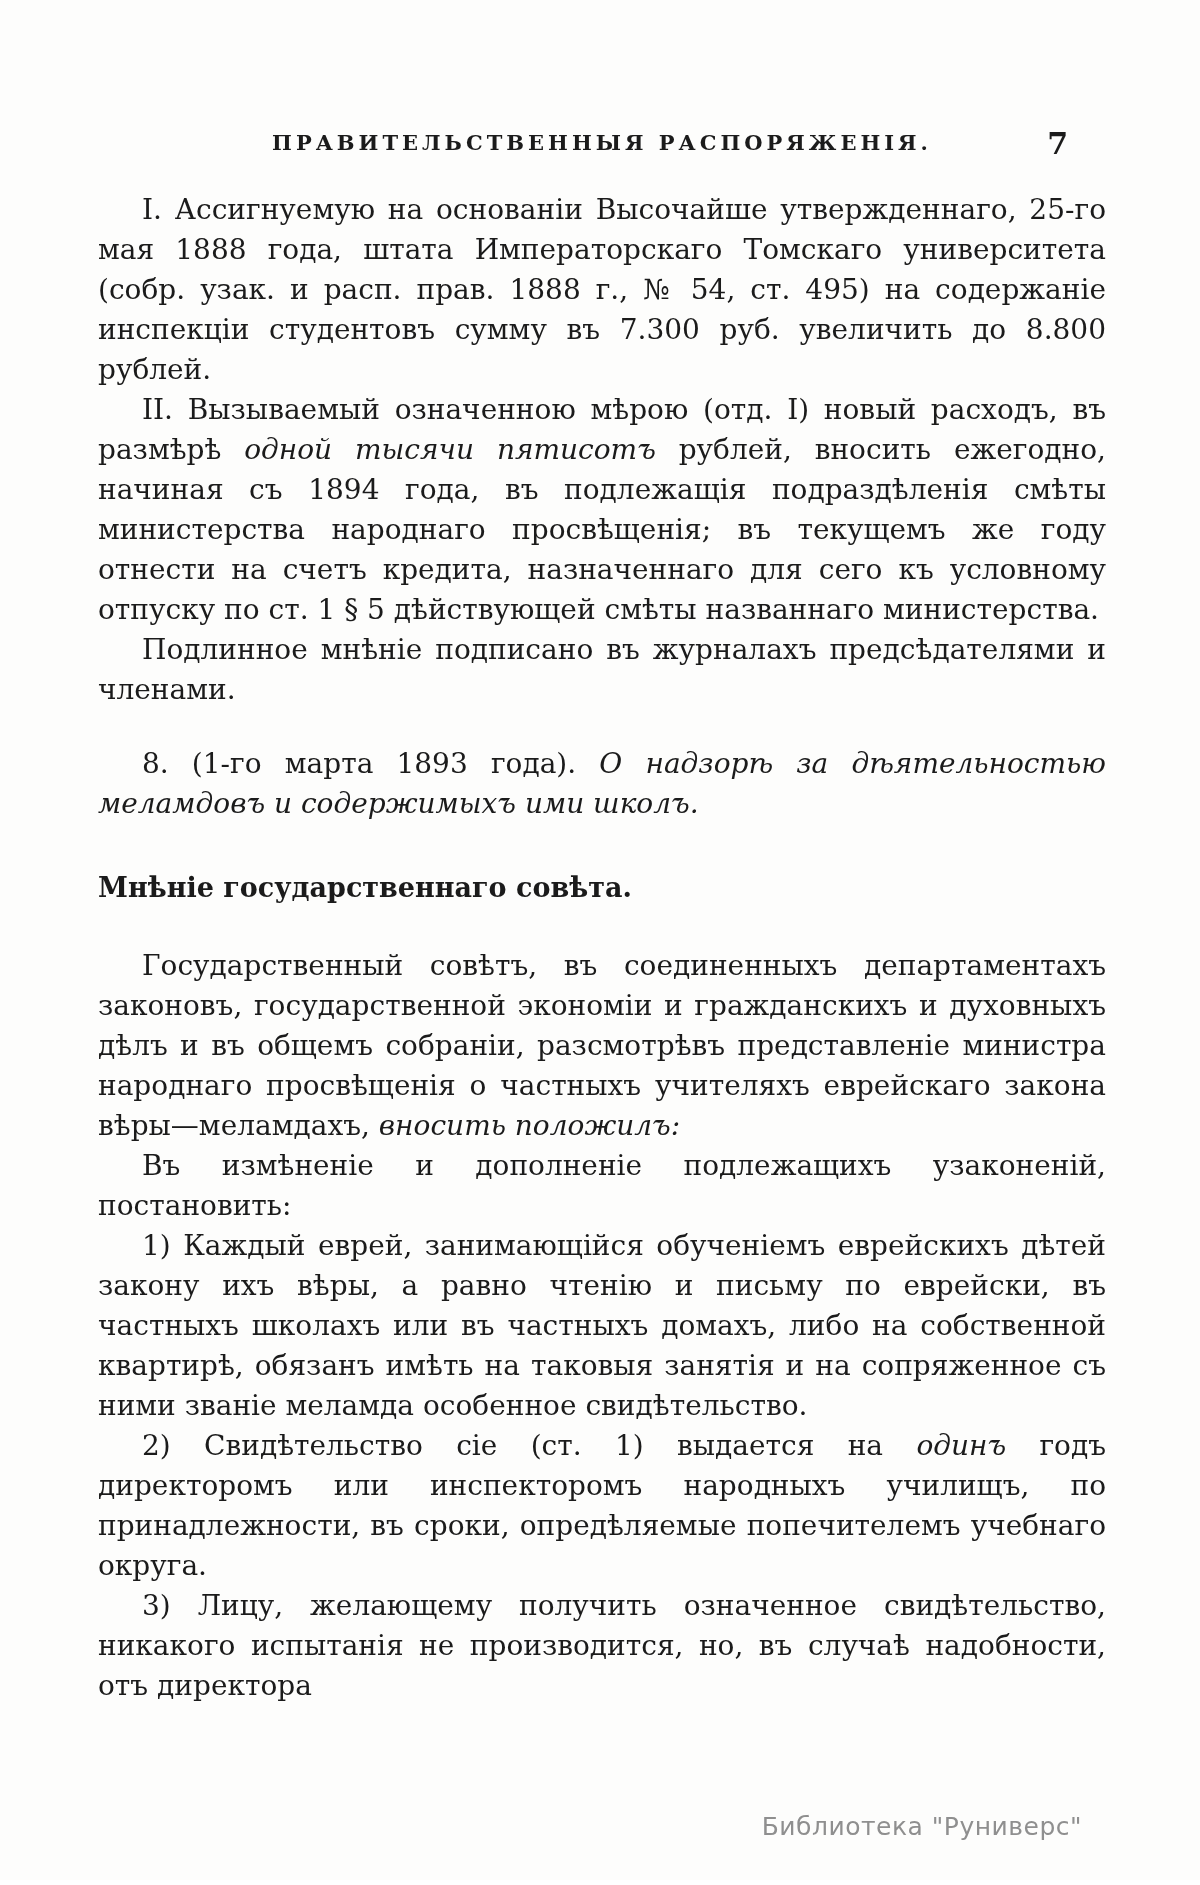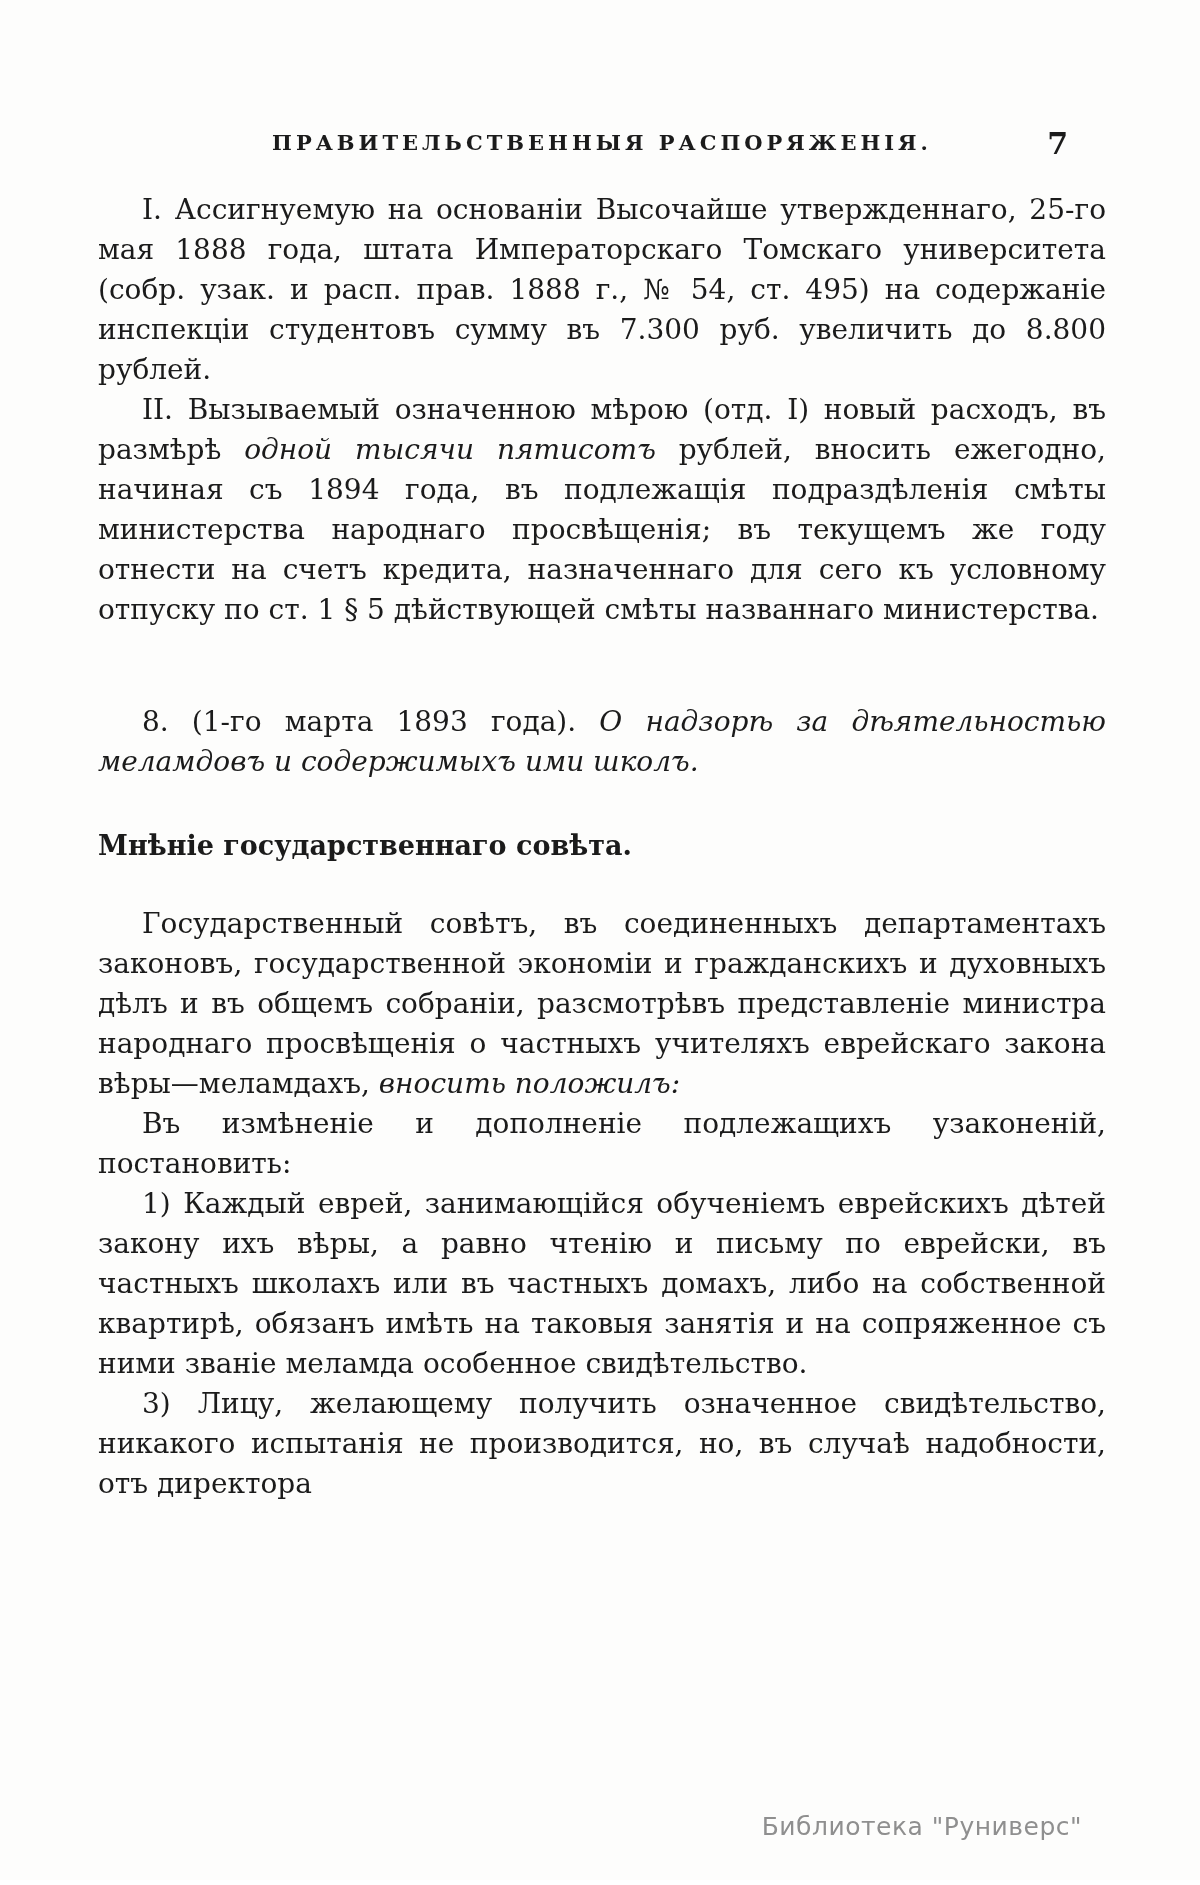--- a/index.html
+++ b/index.html
@@ -45,21 +45,21 @@
     font-size: 28px;
     line-height: 40px;
     text-align: justify;
   }
   .para {
     margin: 0;
     text-indent: 44px;
   }
   .para i { font-style: italic; }
 
-  .gap-large { margin-top: 72px; }
+  .gap-large { margin-top: 34px; }
   .gap-small { margin-top: 16px; }
 
   .para.heading {
     text-indent: 0;
     font-weight: bold;
     font-size: 27px;
     margin-top: 44px;
     margin-bottom: 38px;
   }
 
@@ -80,23 +80,25 @@
 
   <div class="page-header">
     <div class="running-title">ПРАВИТЕЛЬСТВЕННЫЯ РАСПОРЯЖЕНІЯ.</div>
     <div class="page-number">7</div>
   </div>
 
   <div class="text-body">
 
   <p class="para body"><span>I. Ассигнуемую на основаніи Высочайше утвержденнаго, 25-го мая 1888 года, штата Императорскаго Томскаго университета (собр. узак. и расп. прав. 1888 г., № 54, ст. 495) на содержаніе инспекціи студентовъ сумму въ 7.300 руб. увеличить до 8.800 рублей.</span></p>
       <p class="para body"><span>II. Вызываемый означенною мѣрою (отд. I) новый расходъ, въ размѣрѣ </span><i>одной тысячи пятисотъ</i><span> рублей, вносить ежегодно, начиная съ 1894 года, въ подлежащія подраздѣленія смѣты министерства народнаго просвѣщенія; въ текущемъ же году отнести на счетъ кредита, назначеннаго для сего къ условному отпуску по ст. 1 § 5 дѣйствующей смѣты названнаго министерства.</span></p>
+      <p class="para body"><span>Подлинное мнѣніе подписано въ журналахъ предсѣдателями и членами.</span></p>
       <p class="para body gap-large"><span>8. (1-го марта 1893 года). </span><i>О надзорѣ за дѣятельностью меламдовъ и содержимыхъ ими школъ.</i></p>
       <p class="para heading"><span>Мнѣніе государственнаго совѣта.</span></p>
       <p class="para body"><span>Государственный совѣтъ, въ соединенныхъ департаментахъ законовъ, государственной экономіи и гражданскихъ и духовныхъ дѣлъ и въ общемъ собраніи, разсмотрѣвъ представленіе министра народнаго просвѣщенія о частныхъ учителяхъ еврейскаго закона вѣры—меламдахъ, </span><i>вносить положилъ:</i></p>
       <p class="para body"><span>Въ измѣненіе и дополненіе подлежащихъ узаконеній, постановить:</span></p>
       <p class="para body"><span>1) Каждый еврей, занимающійся обученіемъ еврейскихъ дѣтей закону ихъ вѣры, а равно чтенію и письму по еврейски, въ частныхъ школахъ или въ частныхъ домахъ, либо на собственной квартирѣ, обязанъ имѣть на таковыя занятія и на сопряженное съ ними званіе меламда особенное свидѣтельство.</span></p>
+      <p class="para body"><span>2) Свидѣтельство сіе (ст. 1) выдается на </span><i>одинъ</i><span> годъ директоромъ или инспекторомъ народныхъ училищъ, по принадлежности, въ сроки, опредѣляемые попечителемъ учебнаго округа.</span></p>
       <p class="para body"><span>3) Лицу, желающему получить означенное свидѣтельство, никакого испытанія не производится, но, въ случаѣ надобности, отъ директора</span></p>
     </div>
 
   <div class="watermark">Библиотека "Руниверс"</div>
 
 </div>
 
 </body></html>

